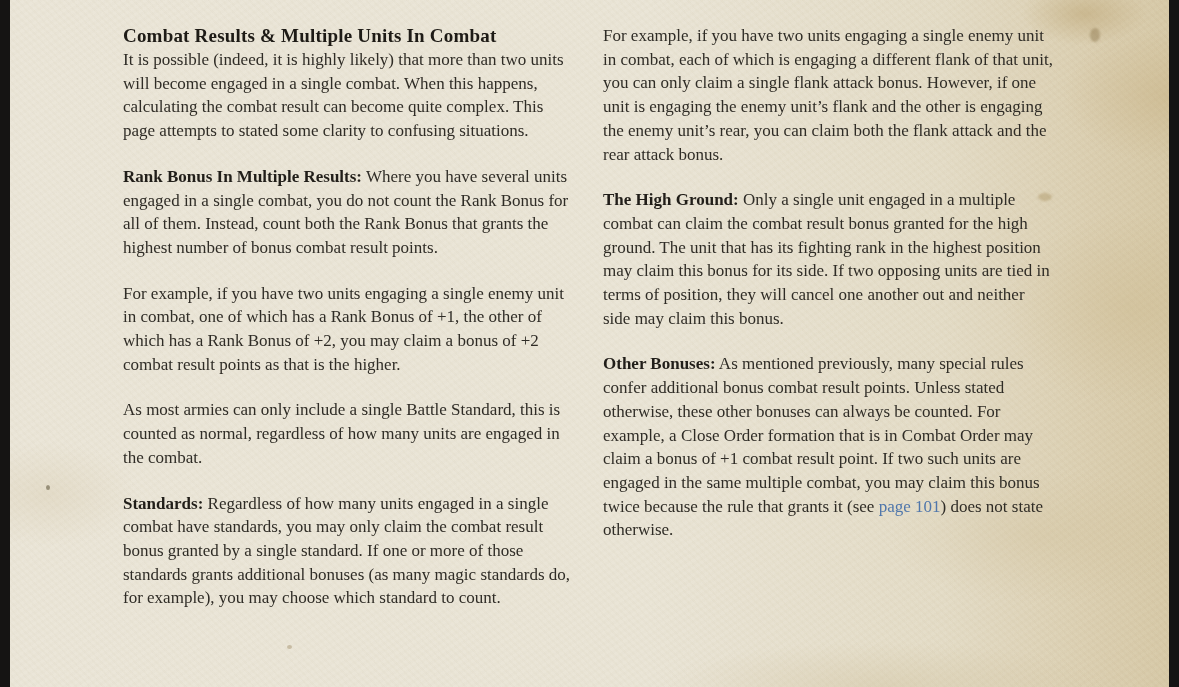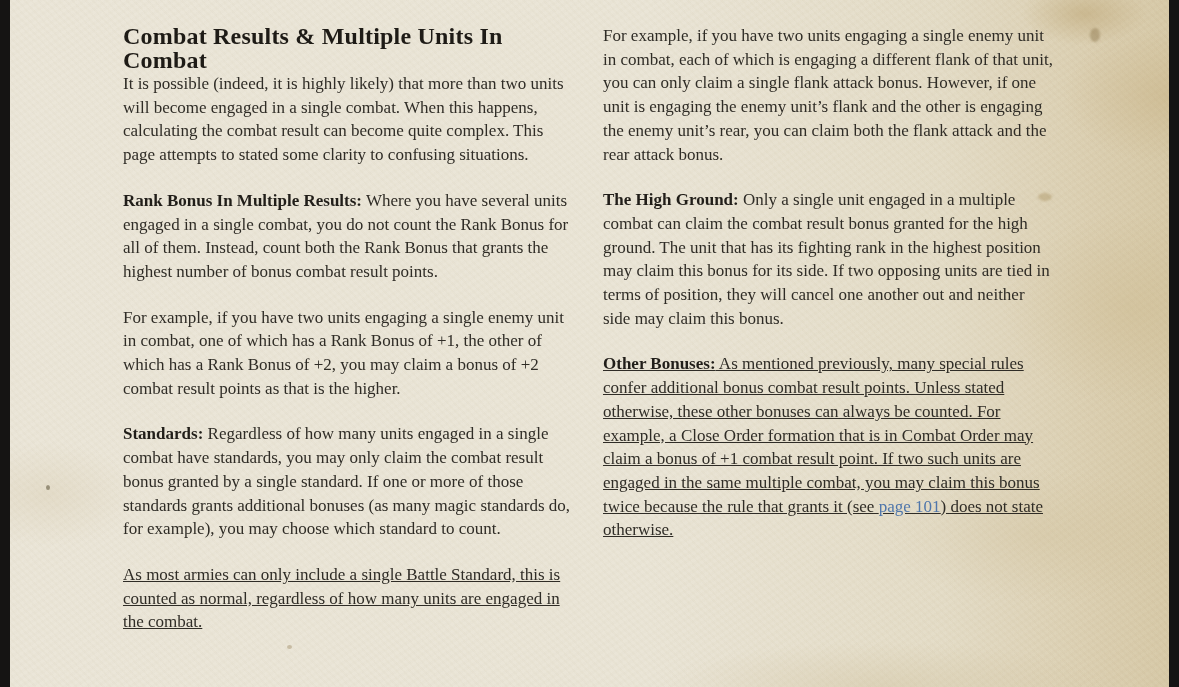--- a/index.html
+++ b/index.html
@@ -44,24 +44,24 @@
   .col {
     width: 452px;
     color: #2f2c26;
     font-size: 17px;
     line-height: 23.7px;
     text-align: left;
   }
   .col p {
     margin: 0 0 22px 0;
   }
-  .col p:last-child { margin-bottom: 12px; text-decoration: underline; }
+  .col p:last-child { margin-bottom: 12px; }
   .heading {
     margin: 0;
-    font-size: 24px;
+    font-size: 19px;
     line-height: 24px;
     font-weight: 700;
     color: #1e1b16;
     letter-spacing: 0.2px;
   }
   strong.lead {
     font-weight: 700;
     color: #211e19;
   }
   a.page-link {
@@ -95,23 +95,23 @@
 
     <section class="col">
       <h2 class="heading">Combat Results &amp; Multiple Units In Combat</h2>
 
       <p><span>It is possible (indeed, it is highly likely) that more than two units will become engaged in a single combat. When this happens, calculating the combat result can become quite complex. This page attempts to stated some clarity to confusing situations.</span></p>
 
       <p><strong class="lead">Rank Bonus In Multiple Results:</strong><span> Where you have several units engaged in a single combat, you do not count the Rank Bonus for all of them. Instead, count both the Rank Bonus that grants the highest number of bonus combat result points.</span></p>
 
       <p><span>For example, if you have two units engaging a single enemy unit in combat, one of which has a Rank Bonus of +1, the other of which has a Rank Bonus of +2, you may claim a bonus of +2 combat result points as that is the higher.</span></p>
 
+      <p><span>As most armies can only include a single Battle Standard, this is counted as normal, regardless of how many units are engaged in the combat.</span></p>
+
       <p><strong class="lead">Standards:</strong><span> Regardless of how many units engaged in a single combat have standards, you may only claim the combat result bonus granted by a single standard. If one or more of those standards grants additional bonuses (as many magic standards do, for example), you may choose which standard to count.</span></p>
-
-      <p><span>As most armies can only include a single Battle Standard, this is counted as normal, regardless of how many units are engaged in the combat.</span></p>
     </section>
 
     <section class="col">
 
       <p><span>For example, if you have two units engaging a single enemy unit in combat, each of which is engaging a different flank of that unit, you can only claim a single flank attack bonus. However, if one unit is engaging the enemy unit’s flank and the other is engaging the enemy unit’s rear, you can claim both the flank attack and the rear attack bonus.</span></p>
 
       <p><strong class="lead">The High Ground:</strong><span> Only a single unit engaged in a multiple combat can claim the combat result bonus granted for the high ground. The unit that has its fighting rank in the highest position may claim this bonus for its side. If two opposing units are tied in terms of position, they will cancel one another out and neither side may claim this bonus.</span></p>
 
       <p><strong class="lead">Other Bonuses:</strong><span> As mentioned previously, many special rules confer additional bonus combat result points. Unless stated otherwise, these other bonuses can always be counted. For example, a Close Order formation that is in Combat Order may claim a bonus of +1 combat result point. If two such units are engaged in the same multiple combat, you may claim this bonus twice because the rule that grants it (see </span><a class="page-link">page 101</a><span>) does not state otherwise.</span></p>
     </section>

